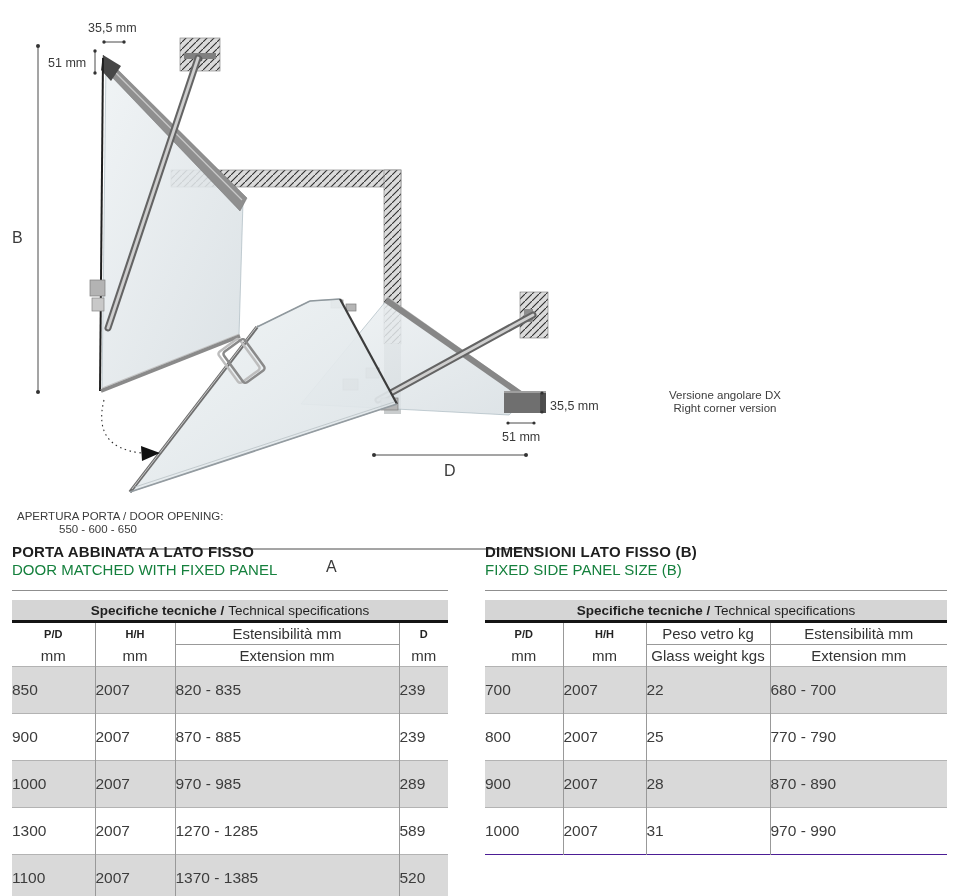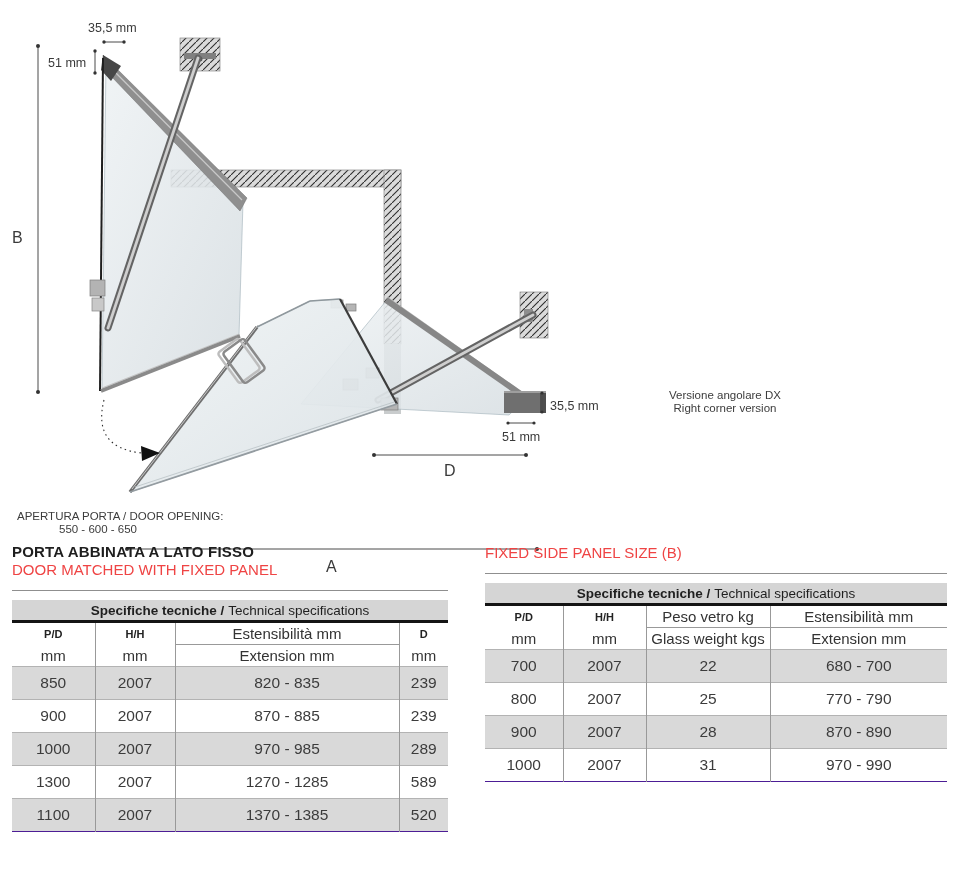--- a/index.html
+++ b/index.html
@@ -7,34 +7,34 @@
         font-family:"Liberation Sans", sans-serif;color:#333;}
   #diagram{position:absolute;left:0;top:0;}
   .dim{font-size:12.5px;fill:#3a3a3a;}
   .dimL{font-size:16px;fill:#3a3a3a;}
   .note{font-size:11.5px;fill:#3c3c3c;}
 
   .section{position:absolute;top:543px;}
   .section.left{left:12px;width:436px;}
   .section.right{left:485px;width:462px;}
   .sec-title{font-size:15px;font-weight:bold;color:#1e1e1e;letter-spacing:.2px;margin:0;}
-  .sec-sub{font-size:15px;color:#ef4444;margin:1px 0 12px 0;}
+  .sec-sub{font-size:15px;color:#15803d;margin:1px 0 12px 0;}
   .rule{border-top:1px solid #8f8f8f;margin-top:11px;margin-bottom:9px;height:0;}
 
   table.spec{border-collapse:collapse;table-layout:fixed;width:100%;border-bottom:1px solid #4c1d95;}
   table.spec th, table.spec td{overflow:hidden;white-space:nowrap;}
   tr.title-row th{background:#d5d5d5;border-bottom:3px solid #141414;font-weight:normal;
                   font-size:13.5px;color:#1f1f1f;padding:3px 0 2px 0;text-align:center;}
   tr.title-row .bold{font-weight:bold;}
   tr.hrow th{font-weight:normal;font-size:15px;color:#333;text-align:center;padding:2px 0;}
   tr.hrow th.bh{font-weight:bold;font-size:11px;color:#222;}
   tr.hrow th + th{border-left:1px solid #999;}
   table.t-left  tr.r1 th.c2{border-bottom:1px solid #999;}
   table.t-right tr.r1 th.c2, table.t-right tr.r1 th.c3{border-bottom:1px solid #999;}
-  tbody td{font-size:15.5px;color:#3c3c3c;text-align:center;padding:7px 0;border-top:1px solid #b3b3b3;}
+  tbody td{font-size:15.5px;color:#3c3c3c;text-align:left;padding:14px 0;border-top:1px solid #b3b3b3;}
   tbody td + td{border-left:1px solid #999;}
   tbody tr.shade{background:#d9d9d9;}
 </style>
 </head>
 <body>
 
 <div class="page">
 
   <svg id="diagram" width="955" height="575" viewBox="0 0 955 575">
     <defs>
@@ -244,20 +244,21 @@
             <td>1100</td>
             <td>2007</td>
             <td>1370 - 1385</td>
             <td>520</td>
           </tr>
         </tbody>
     </table>
   </div>
 
   <div class="section right">
+    <p class="sec-title">DIMENSIONI LATO FISSO (B)</p>
     <p class="sec-sub">FIXED SIDE PANEL SIZE (B)</p>
     <div class="rule"></div>
 
     <table class="spec t-right">
       <colgroup>
         <col style="width:78px">
           <col style="width:83px">
           <col style="width:124px">
           <col style="width:177px">
       </colgroup>

